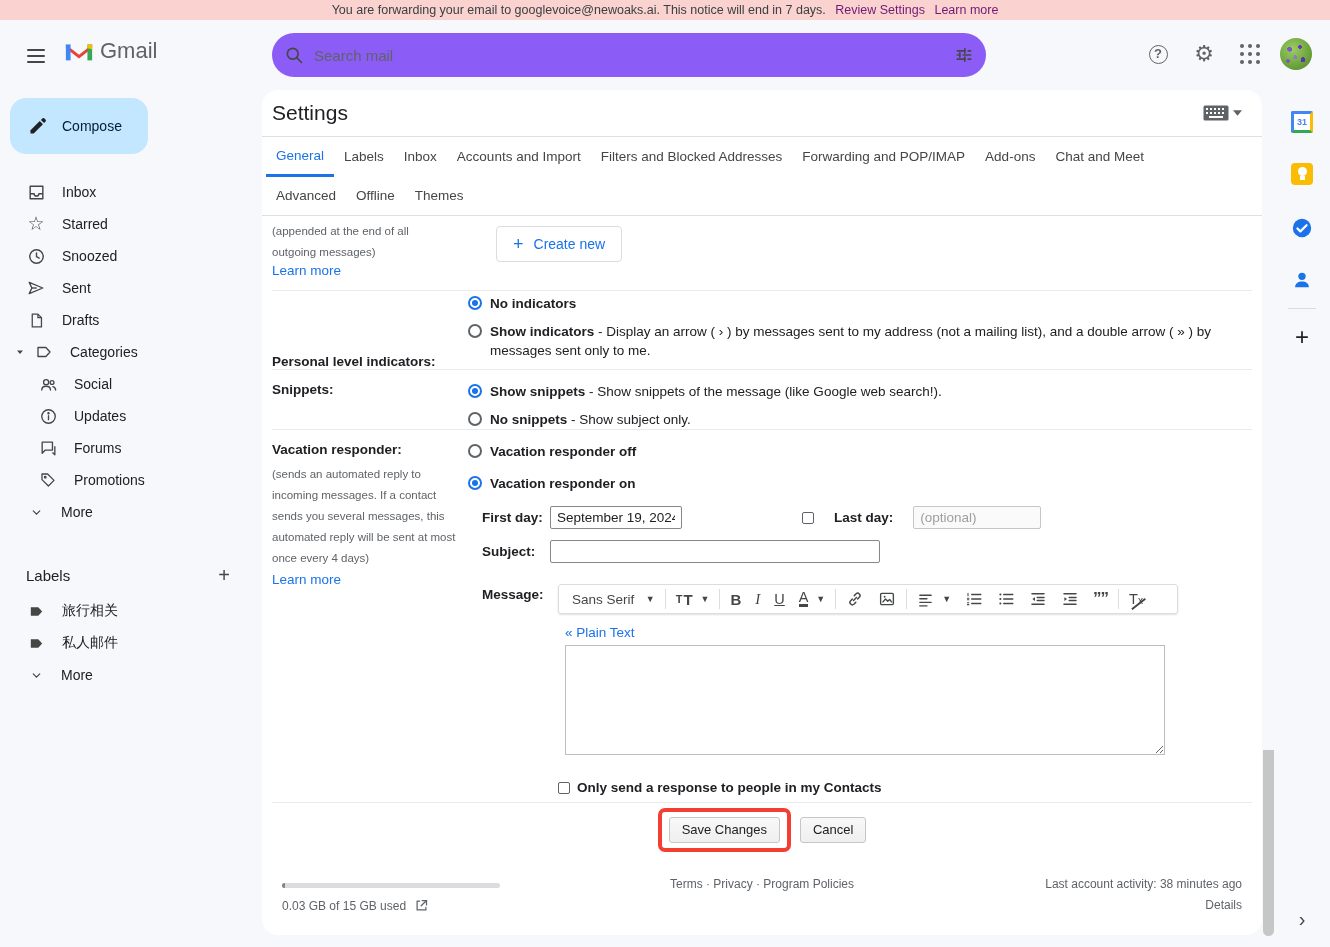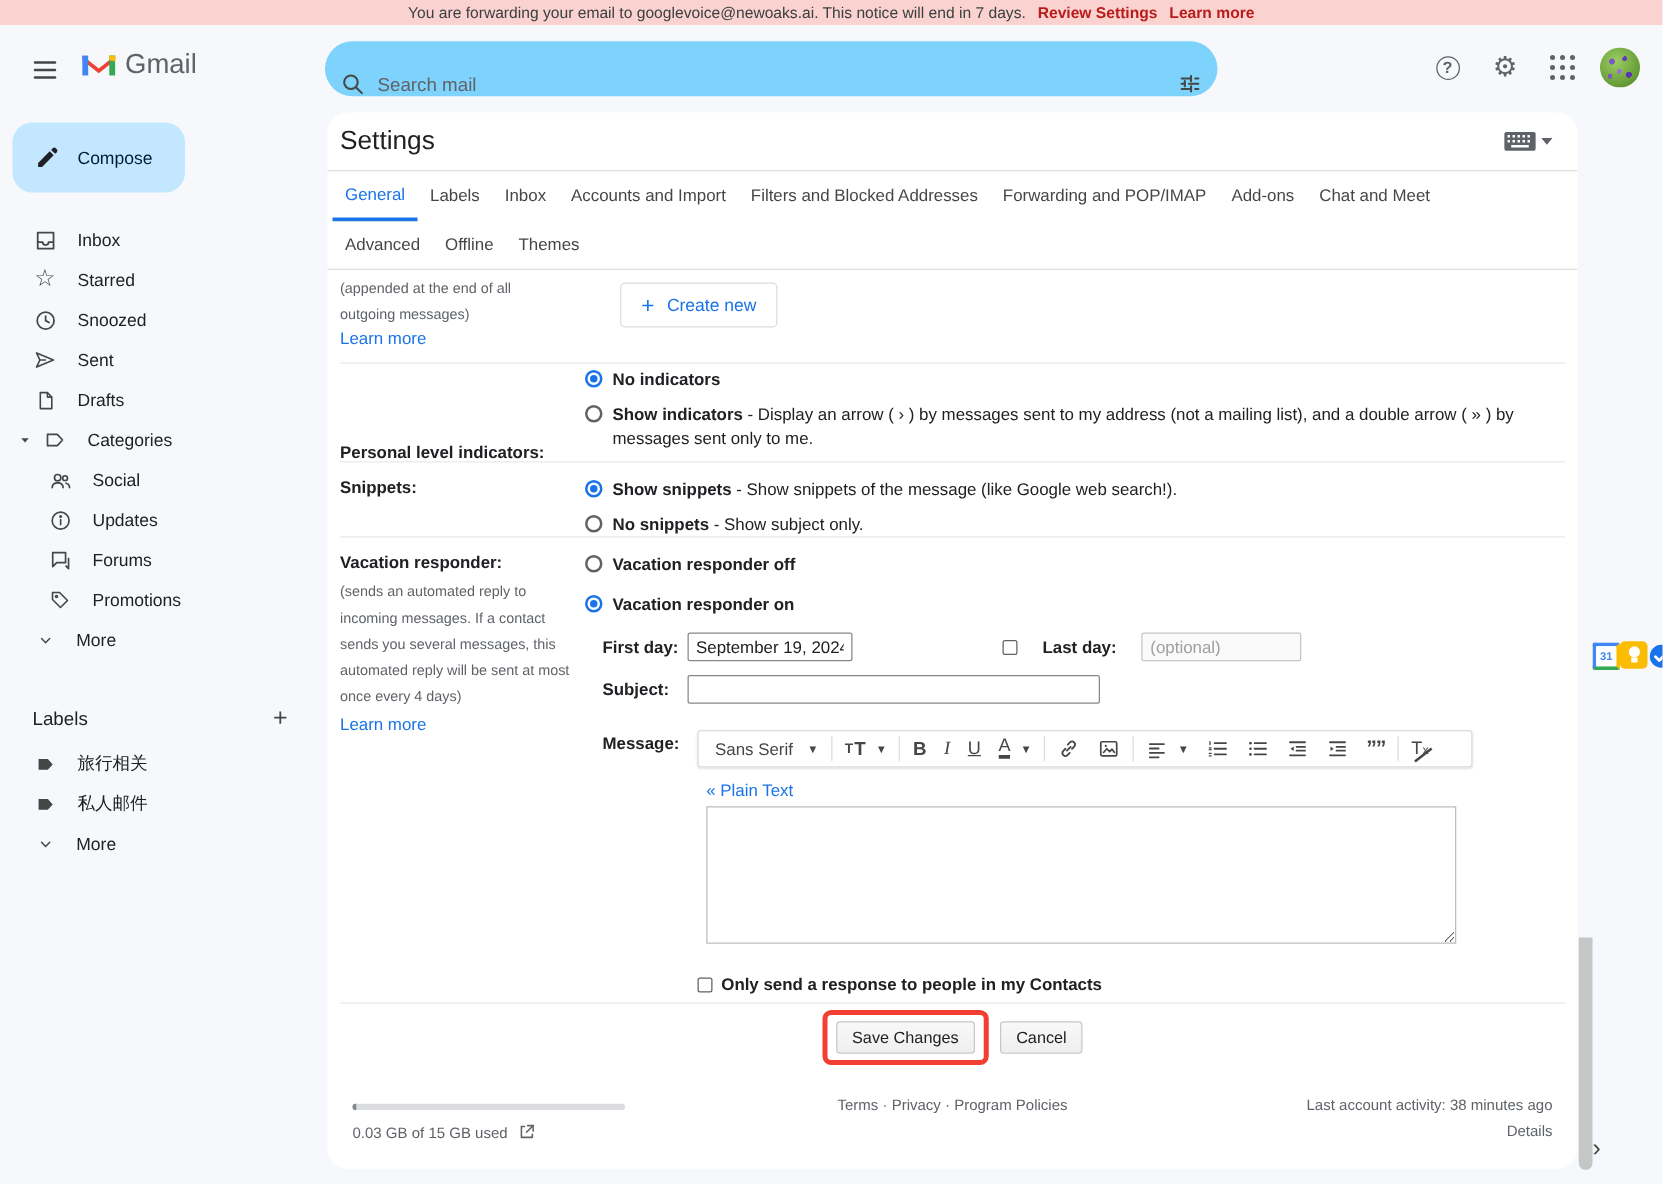--- a/index.html
+++ b/index.html
@@ -2,30 +2,30 @@
 <html><head>
 <meta charset="utf-8">
 <style>
   * { margin:0; padding:0; box-sizing:border-box; }
   html,body { width:1330px; height:947px; overflow:hidden; }
   body { background:#f6f8fc; font-family:"Liberation Sans", sans-serif; color:#202124; }
   a { text-decoration:none; }
 
   
   .banner { height:20px; background:#fad2cf; text-align:center; font-size:12.5px; line-height:20px; color:#3c4043; }
-  .banner a { color:#b91c1c;font-weight:bold; }
+  .banner a { color:#701a75; }
   .banner .sp { display:inline-block; width:6px; }
 
   
   .header { position:relative; height:68px; }
   .hamburger { position:absolute; left:24px; top:22px; width:24px; height:24px; cursor:pointer; padding:3px; }
   .hamburger span { display:block; height:2px; background:#444746; margin:4px 0; border-radius:1px; }
   .logo { position:absolute; left:64px; top:18px; display:flex; align-items:center; gap:6px; }
   .logo-text { font-size:22px; color:#5f6368; }
-  .searchbar { position:absolute; left:260px; top:13px; width:714px; height:44px; background:#7dd3fc; border-radius:24px; display:flex; align-items:flex-end; padding:0 12px; }
+  .searchbar { position:absolute; left:272px; top:13px; width:714px; height:44px; background:#8b5cf6; border-radius:24px; display:flex; align-items:center; padding:0 12px; }
   .searchbar input { flex:1; border:none; outline:none; background:transparent; font-size:15px; color:#202124; margin-left:10px; font-family:"Liberation Sans",sans-serif; }
   .searchbar input::placeholder { color:#5f6368; }
   .hdr-icons { position:absolute; right:14px; top:14px; display:flex; align-items:center; gap:6px; }
   .icon-btn { width:40px; height:40px; border-radius:50%; display:flex; align-items:center; justify-content:center; cursor:pointer; color:#5f6368; }
   .help-circ { width:19px; height:19px; border:1.8px solid #5f6368; border-radius:50%; font-size:13px; line-height:16px; text-align:center; color:#5f6368; font-weight:bold; }
   .gear { font-size:22px; color:#5f6368; }
   .grid9 { display:grid; grid-template-columns:repeat(3,4px); grid-gap:4px; }
   .grid9 i { width:4px; height:4px; background:#5f6368; border-radius:50%; }
   .avatar { width:32px; height:32px; border-radius:50%;
     background:
@@ -126,21 +126,21 @@
   .cfooter { margin-top:21px; display:flex; padding:0 10px; font-size:12px; color:#5f6368; }
   .f-left { width:240px; flex:none; }
   .f-bar { width:218px; height:5px; background:#dadce0; border-radius:3px; margin-top:6px; }
   .f-bar i { display:block; width:3px; height:5px; background:#80868b; border-radius:3px 0 0 3px; }
   .f-storage { margin-top:10px; display:flex; align-items:center; gap:8px; }
   .f-center { flex:1; text-align:center; }
   .f-right { width:240px; flex:none; text-align:right; }
   .f-right .det { margin-top:7px; cursor:pointer; }
 
   
-  .rail { position:absolute; right:0; top:0; width:56px; height:859px; display:flex; flex-direction:row; align-items:center; }
+  .rail { position:absolute; right:0; top:0; width:56px; height:859px; display:flex; flex-direction:column; align-items:center; }
   .rail-btn { width:40px; height:40px; display:flex; align-items:center; justify-content:center; cursor:pointer; }
   .cal-icon { width:22px; height:22px; background:#fff; border-top:3px solid #4285f4; border-left:3px solid #4285f4; border-right:3px solid #fbbc04; border-bottom:3px solid #34a853; border-radius:2px; font-size:9px; font-weight:bold; color:#4285f4; display:flex; align-items:center; justify-content:center; }
   .keep-icon { width:22px; height:22px; background:#fbbc04; border-radius:4px; position:relative; }
   .keep-icon::before { content:""; position:absolute; left:6.5px; top:4px; width:9px; height:9px; background:#fff; border-radius:50%; }
   .keep-icon::after { content:""; position:absolute; left:8.5px; top:13px; width:5px; height:4px; background:#fff; }
   .rail-div { width:28px; border-top:1px solid #dadce0; margin:8px 0; }
   .rail-plus { font-size:24px; color:#202124; cursor:pointer; }
   .rail-chevron { position:absolute; bottom:16px; font-size:20px; color:#444746; cursor:pointer; }
 
   

